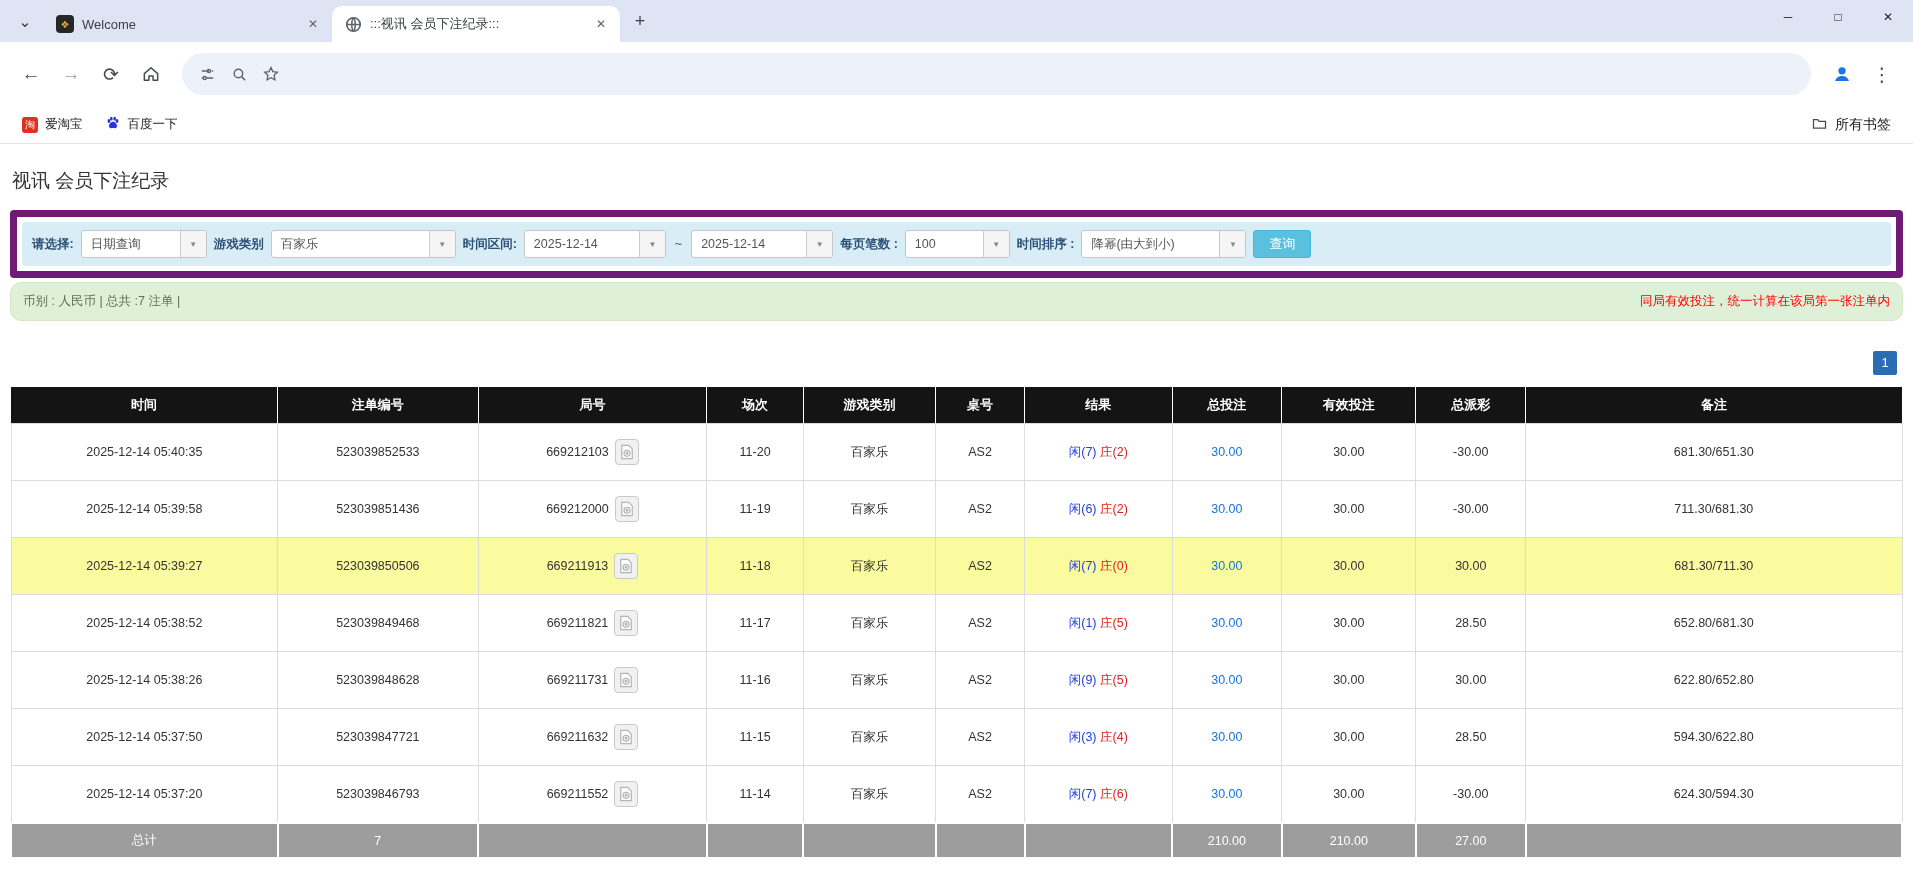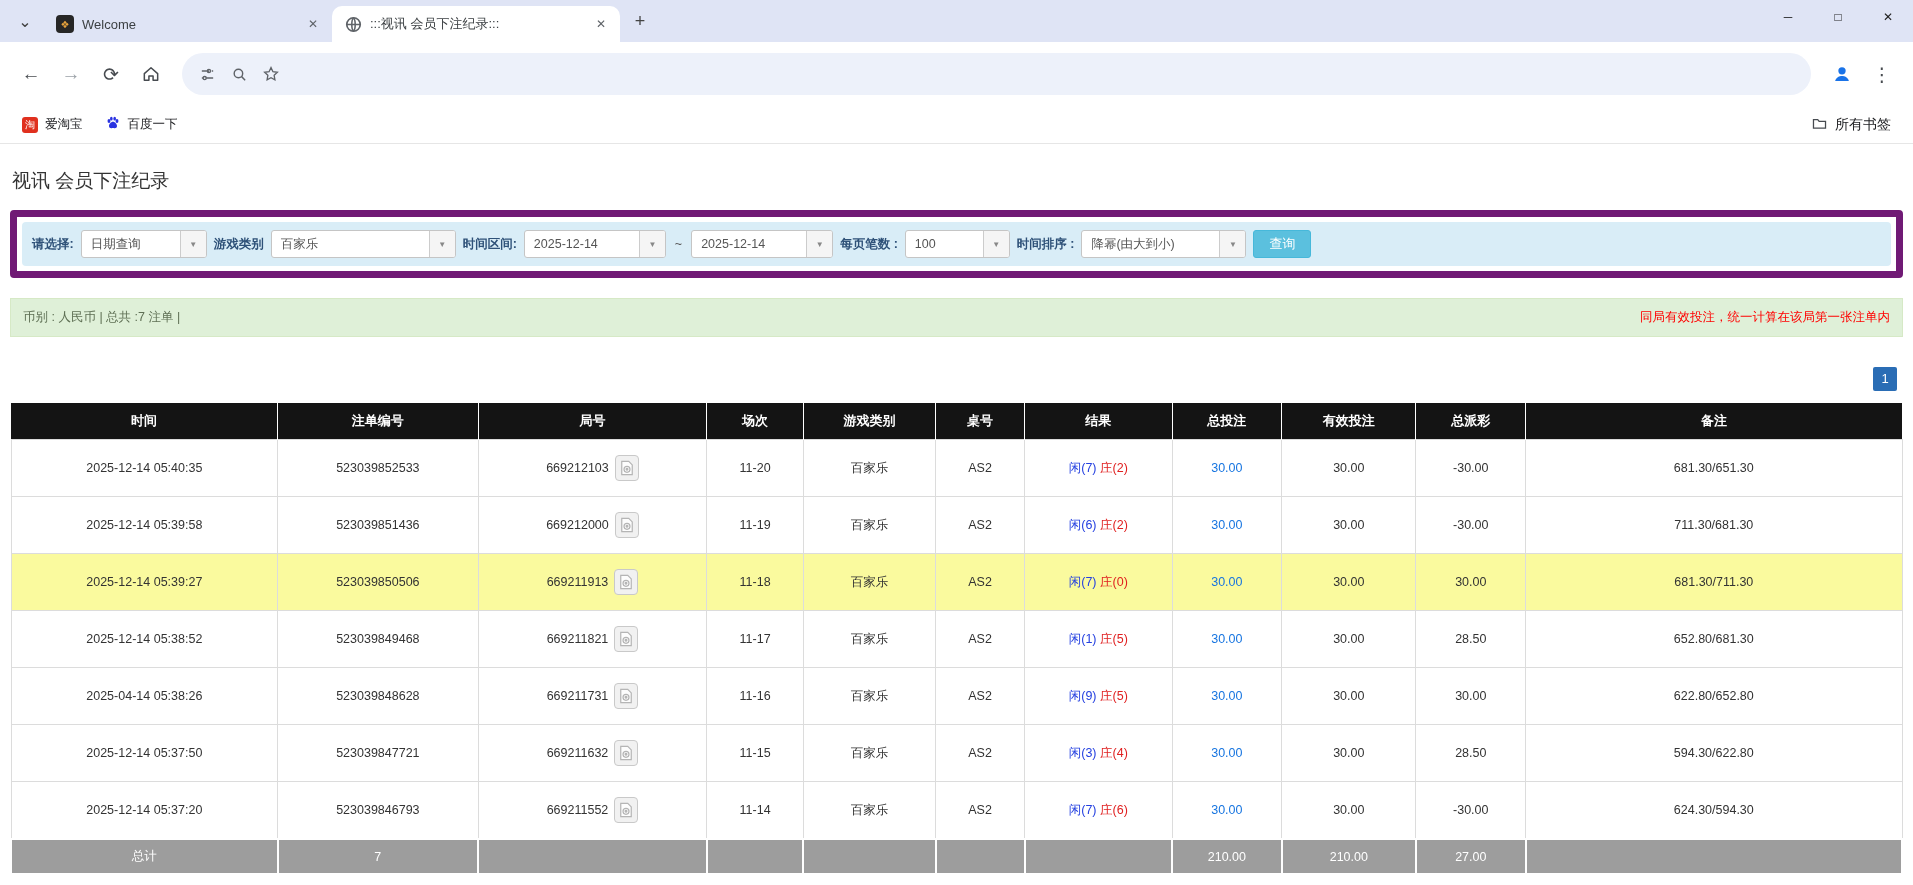--- a/index.html
+++ b/index.html
@@ -37,21 +37,21 @@
 
   .filter-wrap { border:7px solid #701a75; border-radius:4px; padding:5px; background:#fff; }
   .filter-bar { background:#d9edf7; border-radius:4px; padding:8px 10px; display:flex; align-items:center; gap:7px; font-size:12.5px; }
   .f-label { color:#2e5178; font-weight:bold; white-space:nowrap; }
   .sel { display:flex; align-items:center; height:28px; background:#fff; border:1px solid #c5c5c5; border-radius:3px; overflow:hidden; }
   .sel .txt { flex:1; padding:0 9px; font-size:12.5px; color:#555; white-space:nowrap; }
   .sel .arr { width:26px; align-self:stretch; border-left:1px solid #ccc; background:#f5f5f5; display:flex; align-items:center; justify-content:center; font-size:8px; color:#888; }
   .tilde { color:#555; padding:0 2px; }
   .btn-search { height:28px; padding:0 15px; background:#5bc0de; border:1px solid #46b8da; border-radius:3px; color:#fff; font-size:13px; cursor:pointer; }
 
-  .info-bar { margin-top:20px; background:#dff0d8; border:1px solid #d6e9c6; border-radius:0; padding:10px 12px; display:flex; justify-content:space-between; align-items:center; font-size:12.5px; }
+  .info-bar { margin-top:4px; background:#dff0d8; border:1px solid #d6e9c6; border-radius:11px; padding:10px 12px; display:flex; justify-content:space-between; align-items:center; font-size:12.5px; }
   .info-left { color:#5f7055; }
   .info-right { color:#ff0000; }
 
   .pager { text-align:right; padding:0 6px; }
   .pager.top { margin-top:30px; margin-bottom:12px; }
   .page-box { display:inline-block; min-width:24px; height:24px; line-height:24px; background:#2a6db5; color:#fff; font-size:13px; text-align:center; border-radius:2px; cursor:pointer; }
 
   table.bets { width:100%; border-collapse:collapse; table-layout:fixed; }
   table.bets thead th { background:#141414; color:#fff; font-size:13px; font-weight:bold; padding:9px 4px; border-right:1px solid #fff; text-align:center; }
   table.bets thead th:last-child { border-right:none; }
@@ -355,21 +355,21 @@
       <span class="res-p">闲(1)</span>
       <span class="res-b">庄(5)</span>
     </td>
     <td class="amt-blue">30.00</td>
     <td>30.00</td>
     <td class="payout">28.50</td>
     <td>652.80/681.30</td>
   </tr>
 
   <tr>
-    <td>2025-04-14 05:38:26</td>
+    <td>2025-12-14 05:38:26</td>
     <td>523039848628</td>
     <td class="round-cell">
       <span class="round-wrap">
         <span>669211731</span>
         <span class="video-icon">
           <svg width="14" height="16" viewBox="0 0 16 18" fill="none" stroke="#b5b5b5" stroke-width="1.4">
                   <path d="M2 1.5h8l4 4v11H2z" fill="#fdfdfd"></path>
                   <circle cx="8" cy="10.5" r="3.4"></circle>
                   <circle cx="8" cy="10.5" r="1" fill="#b5b5b5"></circle>
                 </svg>

